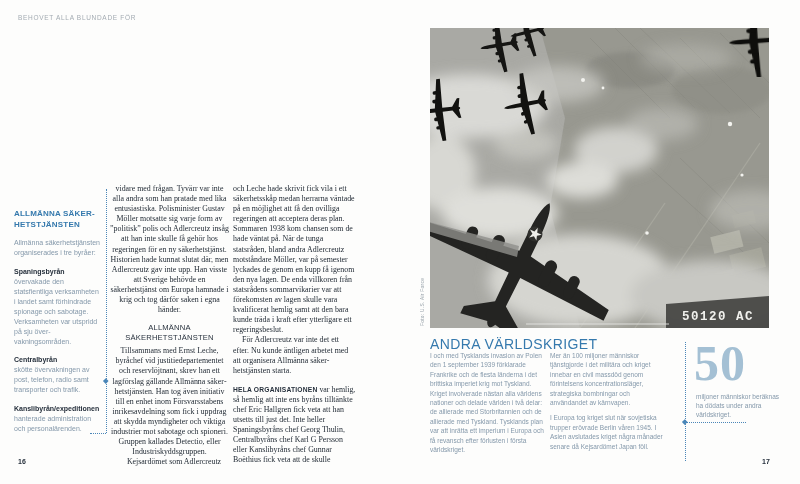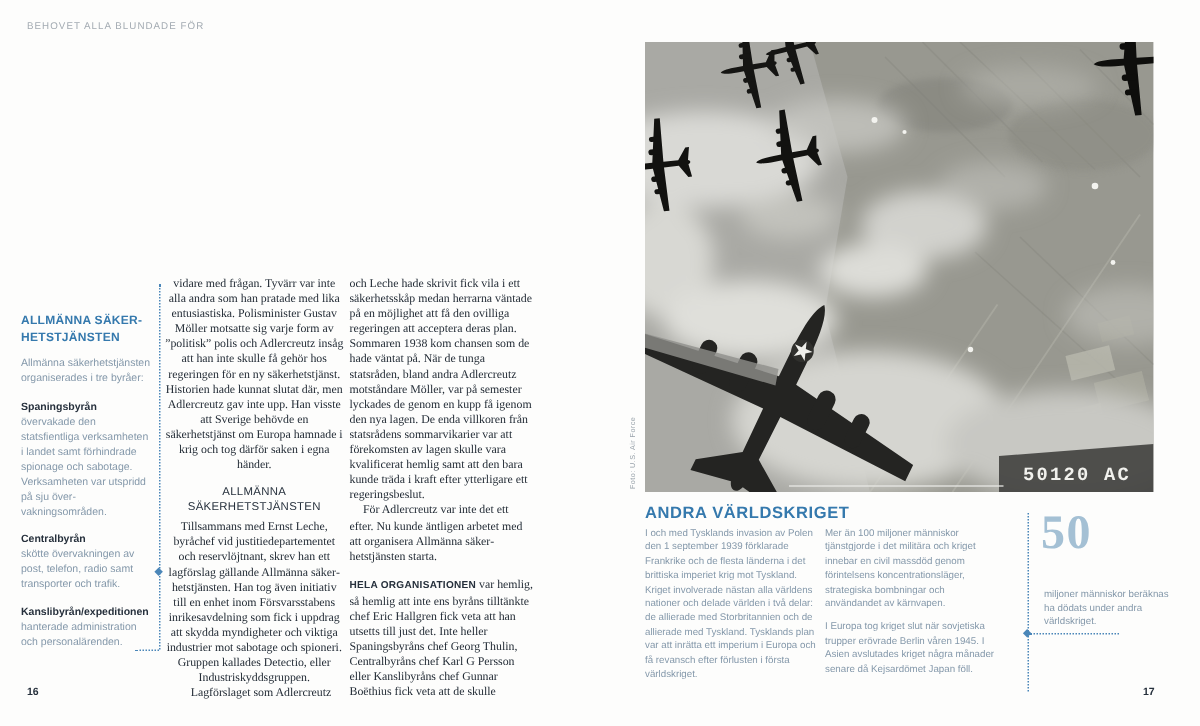--- a/index.html
+++ b/index.html
@@ -35,30 +35,30 @@
 
   
   .photo{position:absolute;left:430px;top:28px;width:339px;height:300px;margin:0;}
   .photo svg{display:block;}
   .credit{position:absolute;left:420px;top:262px;height:64px;width:7px;
           writing-mode:vertical-rl;transform:rotate(180deg);font-size:4.8px;
           color:#98a2aa;letter-spacing:.3px;white-space:nowrap;}
 
   
   .section-head{position:absolute;left:430px;top:336px;color:#3579ad;
-                font-weight:bold;font-size:11px;letter-spacing:.4px;}
+                font-weight:normal;font-size:14px;letter-spacing:.4px;}
   .rp-col{position:absolute;top:351px;width:116px;font-size:6.5px;
           line-height:9.4px;color:#8498aa;}
   #rpcol1{left:430px;}
   #rpcol2{left:550px;}
   .rp-col p{margin:0 0 6px 0;}
 
   
   .stat-num{position:absolute;left:694px;top:338px;font-family:"Liberation Serif",serif;
-            font-weight:bold;font-size:32px;line-height:1;color:#a4c0d4;
+            font-weight:bold;font-size:50px;line-height:1;color:#a4c0d4;
             letter-spacing:1px;}
   .stat-caption{position:absolute;left:696px;top:392px;width:88px;font-size:6.5px;
                 line-height:9.2px;color:#8498aa;}
 
   
   .vrule{position:absolute;width:0;border-left:1px dotted #4a86b8;}
   #vrule-left{left:106px;top:189px;height:244px;}
   #vrule-right{left:685px;top:342px;height:119px;}
   .hrule{position:absolute;height:0;border-top:1px dotted #4a86b8;}
   #hrule-left{left:90px;top:433px;width:16px;}
@@ -97,21 +97,21 @@
   </aside>
 
   <div class="vrule" id="vrule-left"></div>
   <div class="hrule" id="hrule-left"></div>
   <div class="diamond" id="diamond-left"></div>
 
   <div class="serif-col" id="col1">
     <p>vidare med frågan. Tyvärr var inte alla andra som han pratade med lika entusiastiska. Polisminister Gustav Möller motsatte sig varje form av ”politisk” polis och Adlercreutz insåg att han inte skulle få gehör hos regeringen för en ny säkerhetstjänst. Historien hade kunnat slutat där, men Adlercreutz gav inte upp. Han visste att Sverige behövde en säkerhetstjänst om Europa hamnade i krig och tog därför saken i egna händer.</p>
     <div class="inline-head">ALLMÄNNA SÄKERHETSTJÄNSTEN</div>
     <p>Tillsammans med Ernst Leche, byråchef vid justitiedepartementet och reservlöjtnant, skrev han ett lagförslag gällande Allmänna säker­hetstjänsten. Han tog även initiativ till en enhet inom Försvarsstabens inrikesavdelning som fick i uppdrag att skydda myndigheter och viktiga industrier mot sabotage och spione­ri. Gruppen kallades Detectio, eller Industriskyddsgruppen.</p>
-    <p class="indent">Lagförslaget som Adlercreutz</p>
+    <p class="indent">Kejsardömet som Adlercreutz</p>
   </div>
 
   <div class="serif-col" id="col2">
     <p>och Leche hade skrivit fick vila i ett säkerhetsskåp medan herrarna väntade på en möjlighet att få den ovilliga regeringen att acceptera deras plan. Sommaren 1938 kom chansen som de hade väntat på. När de tunga statsråden, bland andra Adlercreutz motståndare Möller, var på semester lyckades de genom en kupp få igenom den nya lagen. De enda villkoren från statsrådens som­marvikarier var att förekomsten av lagen skulle vara kvalificerat hemlig samt att den bara kunde träda i kraft efter ytterligare ett regeringsbeslut.</p>
     <p class="indent">För Adlercreutz var inte det ett efter. Nu kunde äntligen arbetet med att organisera Allmänna säker­hetstjänsten starta.</p>
     <p class="gap"><span class="lead-caps">HELA ORGANISATIONEN</span><span> var hemlig, så hemlig att inte ens byråns tilltänk­te chef Eric Hallgren fick veta att han utsetts till just det. Inte heller Spaningsbyråns chef Georg Thulin, Centralbyråns chef Karl G Persson eller Kanslibyråns chef Gunnar Boëthius fick veta att de skulle</span></p>
   </div>
 
   <figure class="photo">
     <svg viewBox="0 0 339 300" width="339" height="300" role="img">

